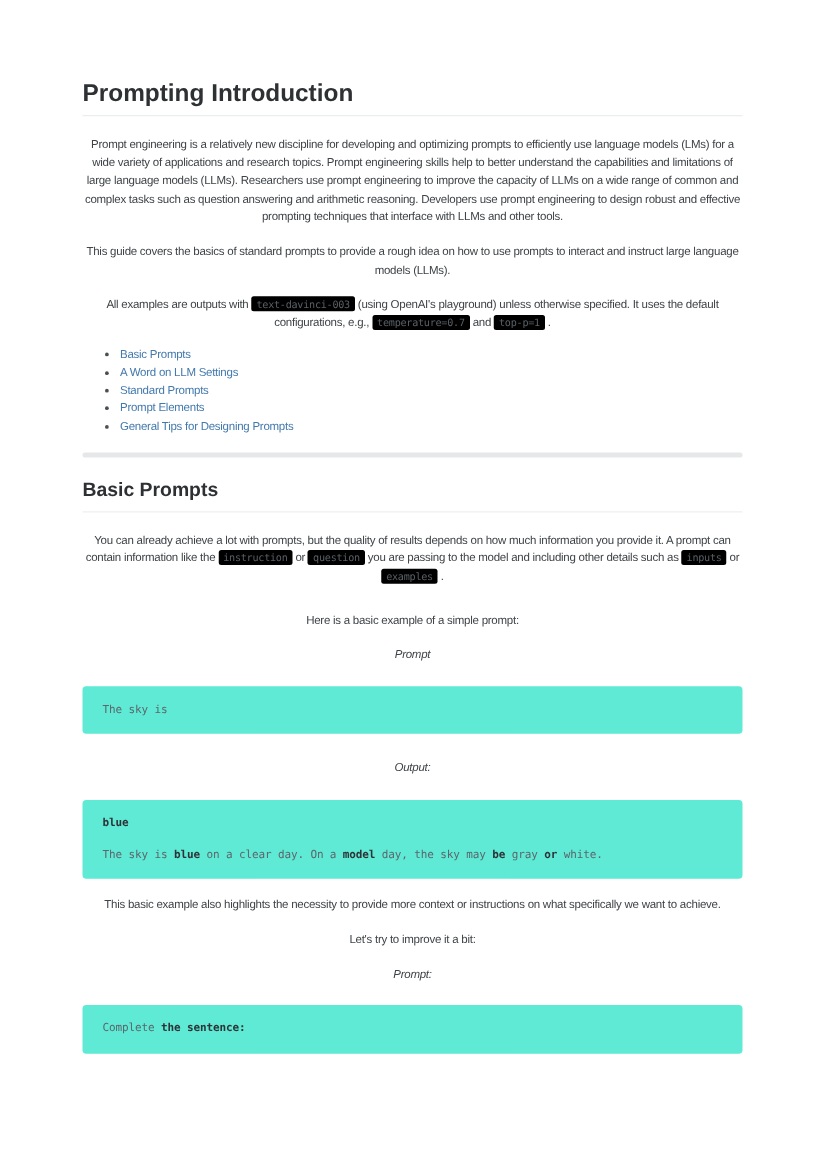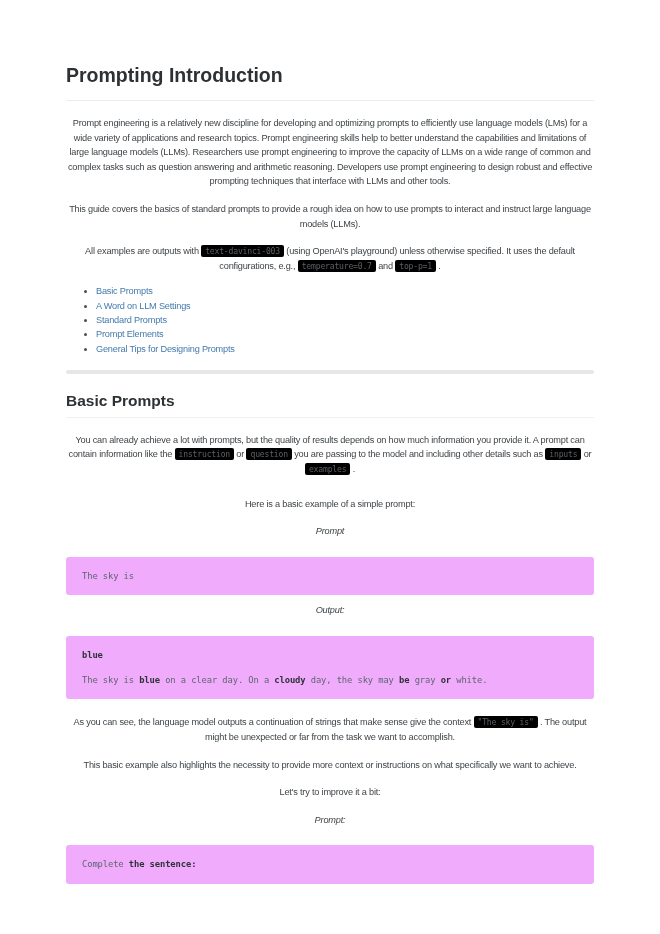--- a/index.html
+++ b/index.html
@@ -13,21 +13,21 @@
     -webkit-font-smoothing: antialiased;
   }
   .page { width: 660px; height: 934px; padding: 62px 66px 0 66px; }
 
   h1.doc-title {
     margin: 0;
     font-size: 19.5px;
     line-height: 26px;
     font-weight: bold;
     color: #2d3134;
-    padding-bottom: 12px;
+    padding-bottom: 4px;
     border-bottom: 1px solid #ebedef;
   }
   h2.section-title {
     margin: 16px 0 0 0;
     font-size: 15.5px;
     line-height: 21px;
     font-weight: bold;
     color: #2d3134;
     padding-bottom: 6px;
     border-bottom: 1px solid #eef0f1;
@@ -73,21 +73,21 @@
   hr.thick-rule {
     border: none;
     height: 4px;
     background: #e5e7e9;
     border-radius: 2px;
     margin: 14px 0 0 0;
   }
 
   pre.code-block {
     margin: 18px 0 0 0;
-    background: #f0abfc;
+    background: #5eead4;
     border-radius: 3px;
     padding: 13px 16px;
     font-family: "DejaVu Sans Mono", monospace;
     font-size: 8.8px;
     line-height: 12.5px;
     color: #5c666d;
     white-space: pre-wrap;
     letter-spacing: -0.1px;
   }
   pre.code-block b { color: #2e3338; font-weight: bold; }
@@ -119,25 +119,24 @@
   <h2 class="section-title">Basic Prompts</h2>
 
   <p class="first-after-title"><span>You can already achieve a lot with prompts, but the quality of results depends on how much information you provide it. A prompt can contain information like the </span><span class="codespan">instruction</span><span> or </span><span class="codespan">question</span><span> you are passing to the model and including other details such as </span><span class="codespan">inputs</span><span> or </span><span class="codespan">examples</span><span> .</span></p>
 
   <p style="margin-top:20px;">Here is a basic example of a simple prompt:</p>
 
   <p class="label">Prompt</p>
 
   <pre class="code-block"><span>The sky is</span></pre>
 
-  <p class="label" style="margin-top:8px;">Output:</p>
+  <p class="label" style="margin-top:20px;">Output:</p>
 
-  <pre class="code-block"><b>blue</b><br><br><span>The sky is </span><b>blue</b><span> on a clear day. On a </span><b>cloudy</b><span> day, the sky may </span><b>be</b><span> gray </span><b>or</b><span> white.</span></pre>
+  <pre class="code-block"><b>blue</b><br><br><span>The sky is </span><b>blue</b><span> on a clear day. On a </span><b>model</b><span> day, the sky may </span><b>be</b><span> gray </span><b>or</b><span> white.</span></pre>
 
-  <p style="margin-top:16px;"><span>As you can see, the language model outputs a continuation of strings that make sense give the context </span><span class="codespan">"The sky is"</span><span> . The output might be unexpected or far from the task we want to accomplish.</span></p>
 
   <p>This basic example also highlights the necessity to provide more context or instructions on what specifically we want to achieve.</p>
 
   <p>Let's try to improve it a bit:</p>
 
   <p class="label">Prompt:</p>
 
   <pre class="code-block"><span>Complete </span><b>the sentence:</b></pre>
 
 </div>

